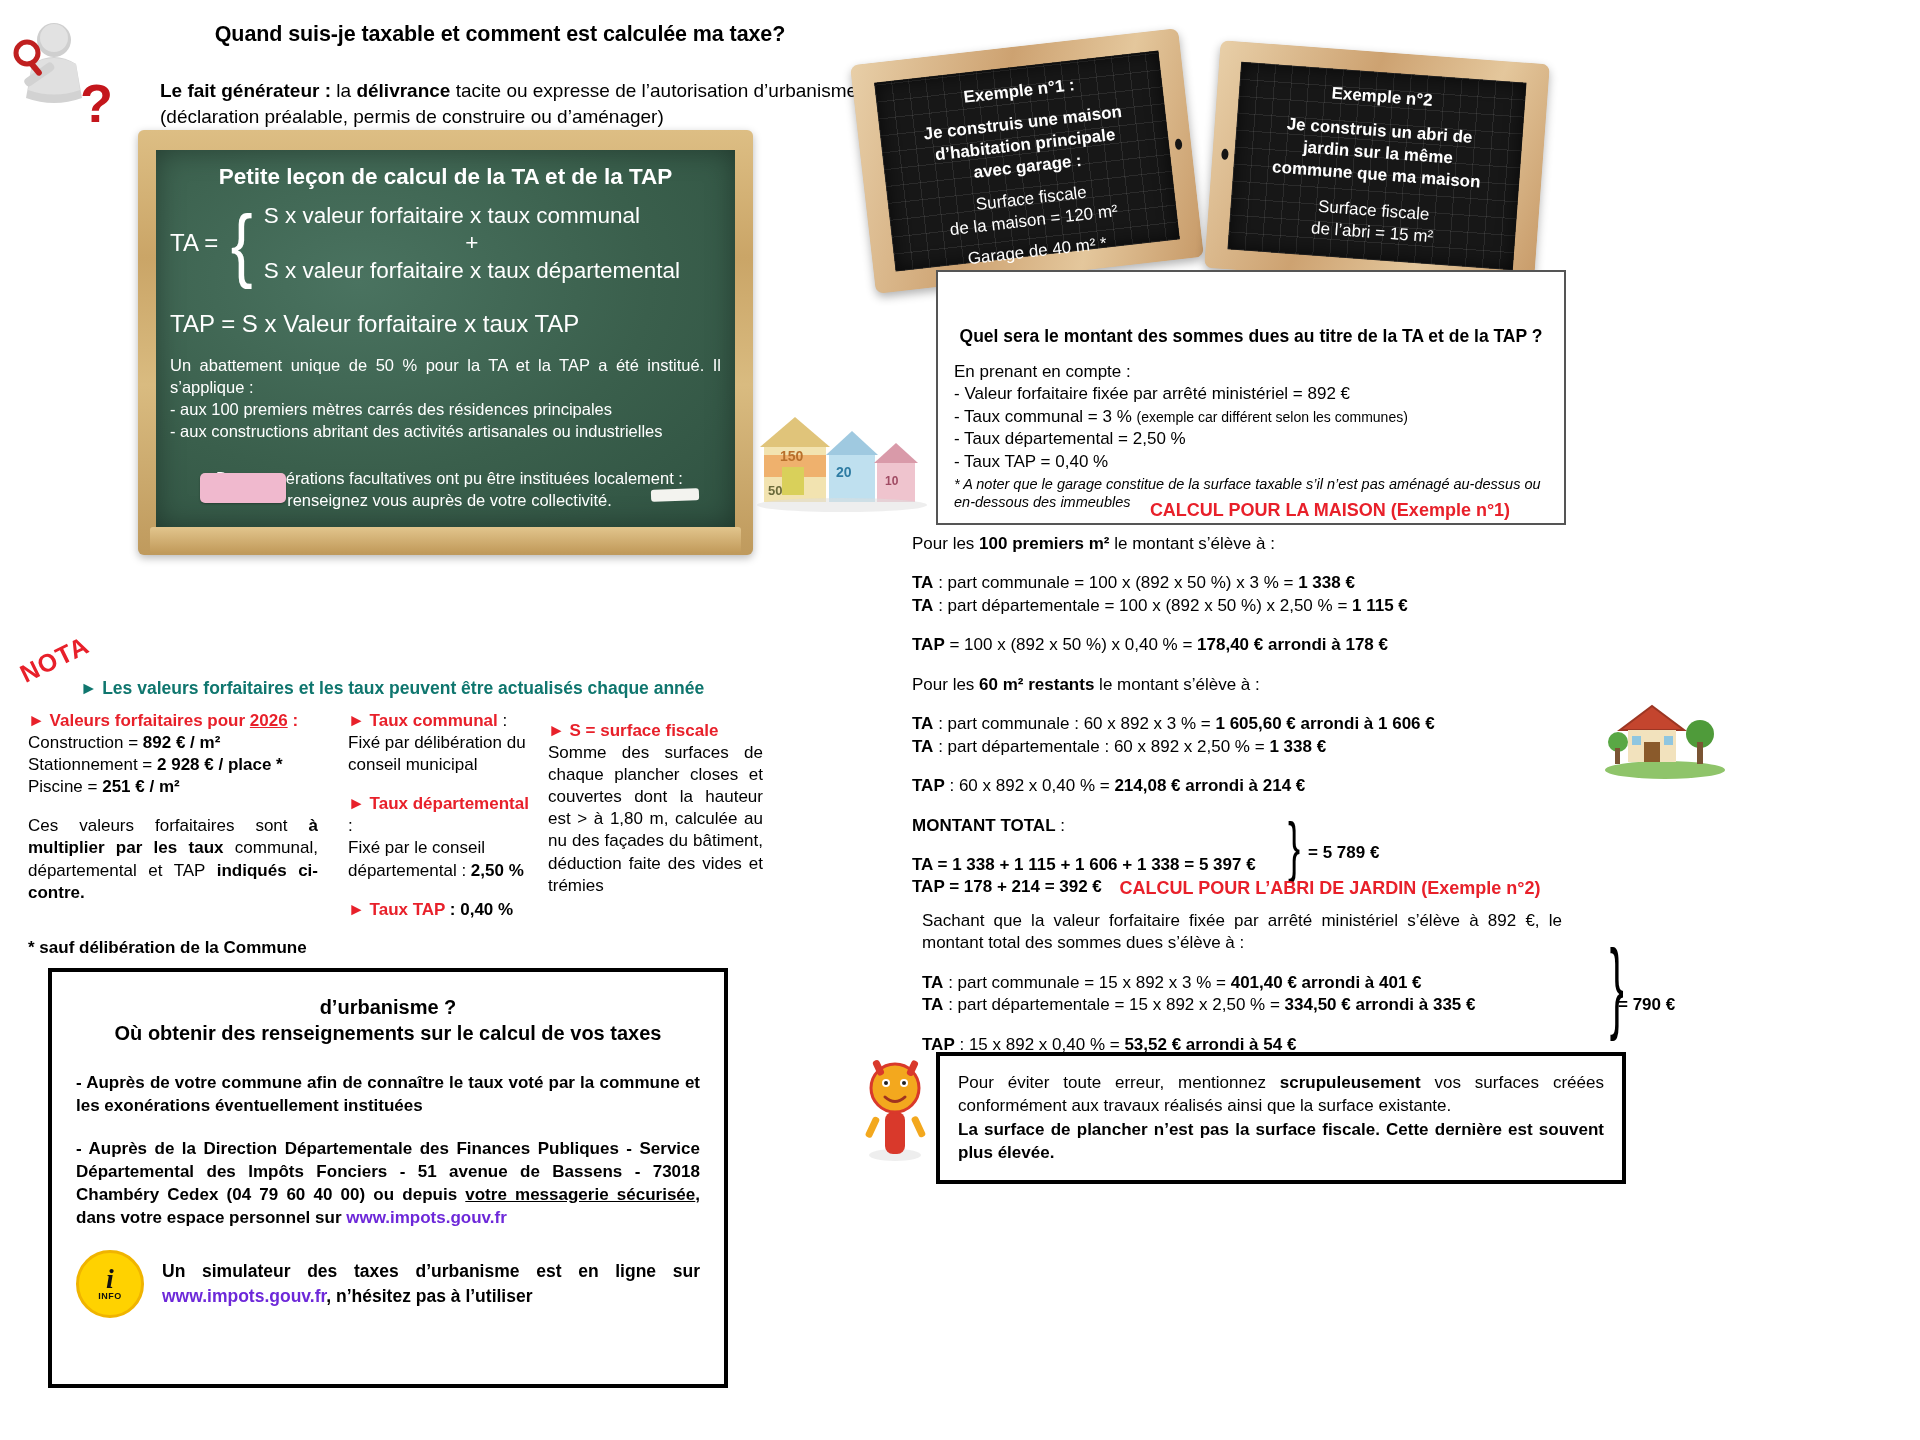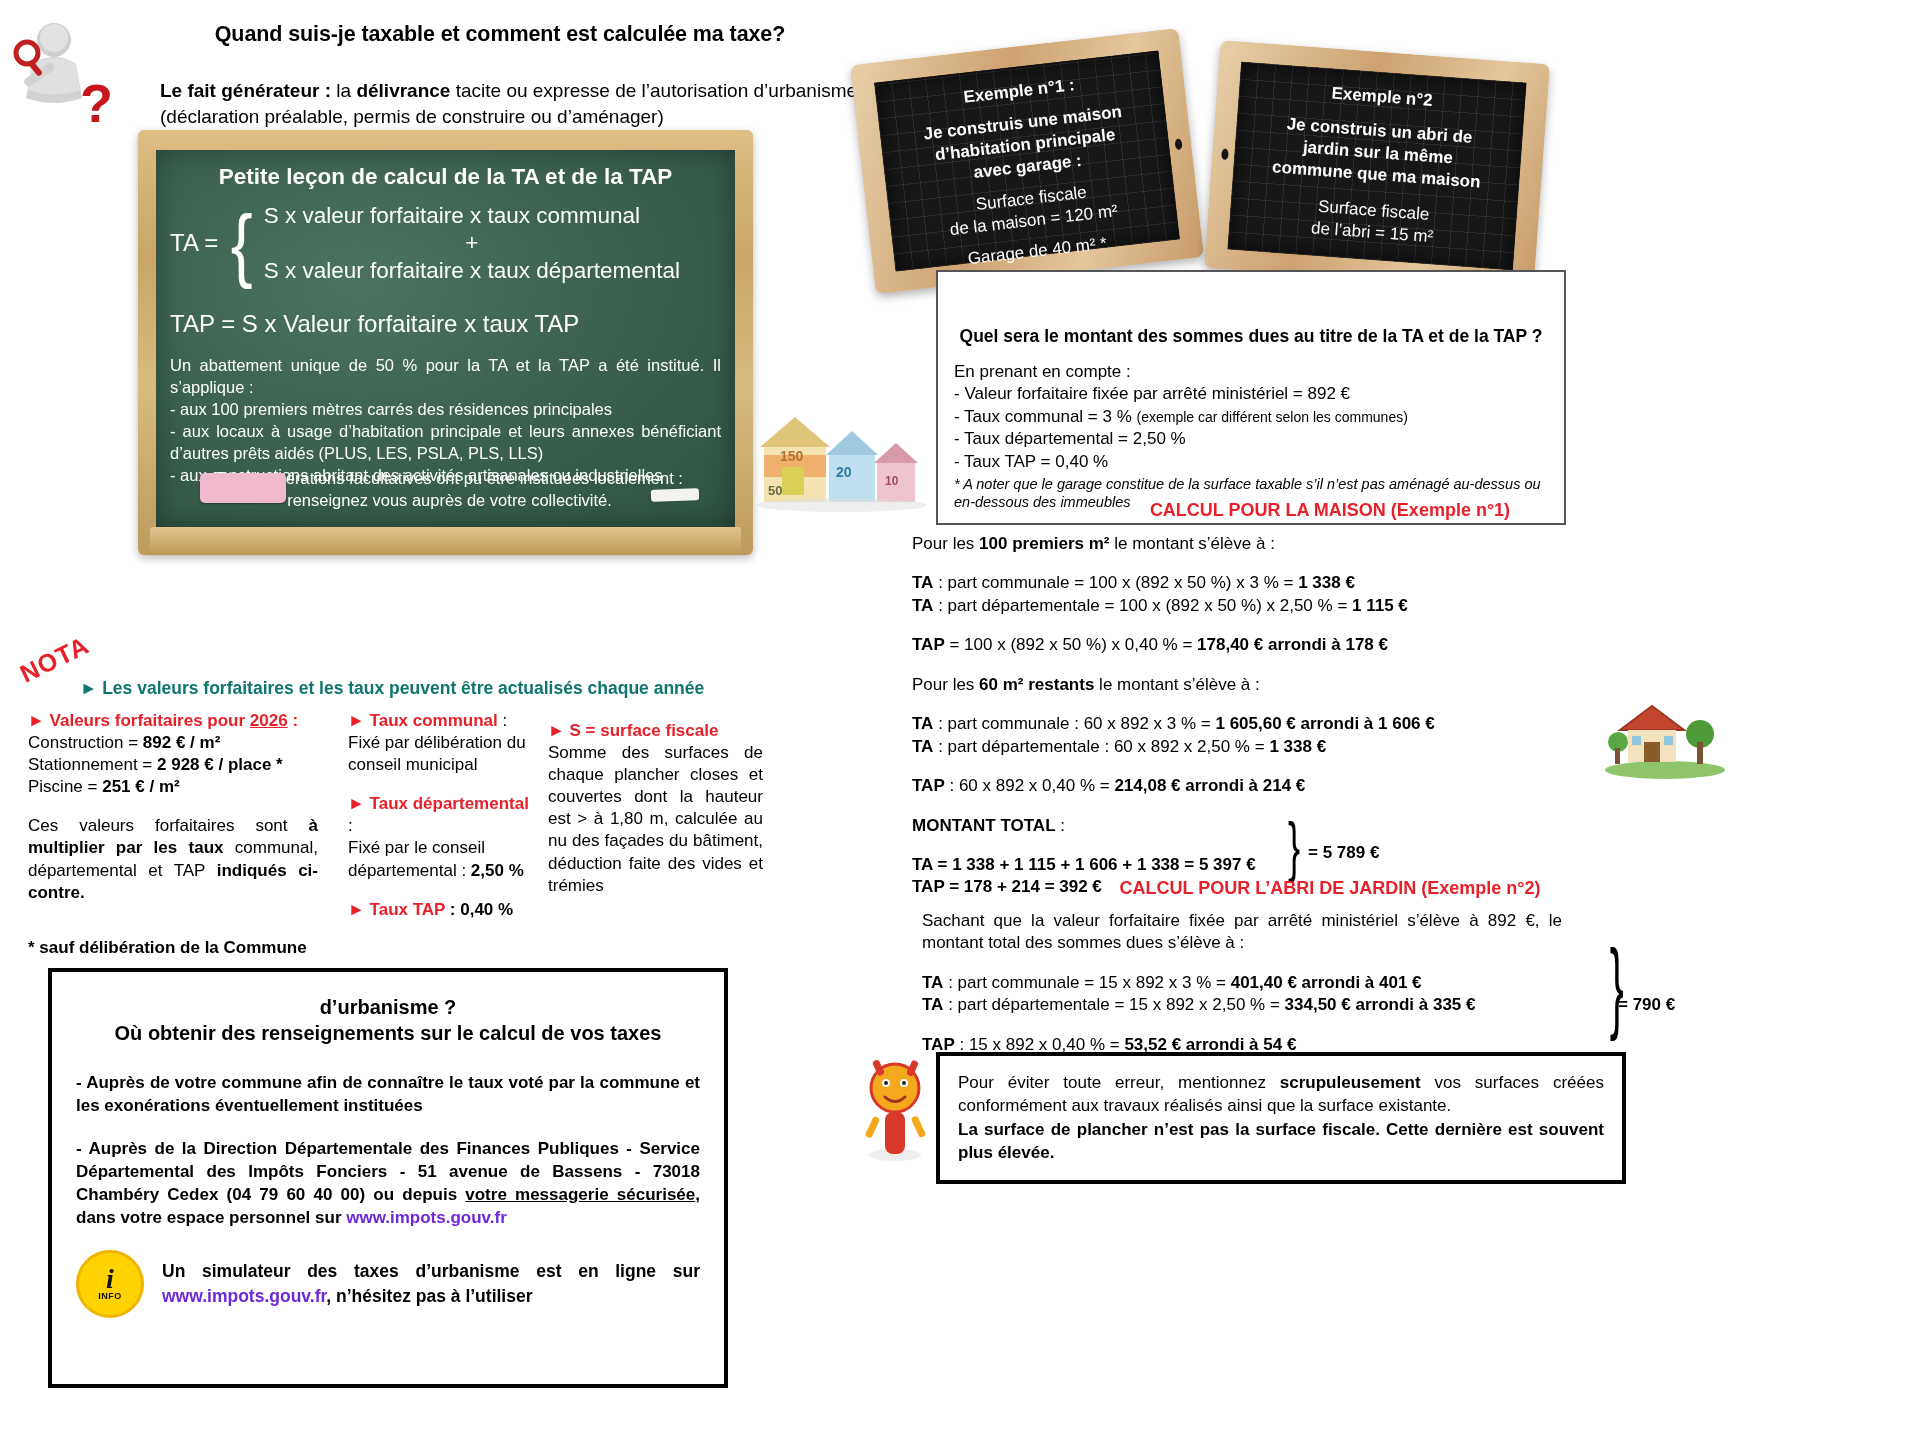--- a/index.html
+++ b/index.html
@@ -229,21 +229,20 @@
               <div>S x valeur forfaitaire x taux départemental</div>
             </span>
           </div>
         </div>
 
         <div id="bb-tap" class="bb-text">TAP = S x Valeur forfaitaire x taux TAP</div>
 
         <div id="bb-body" class="bb-text">
           <div>Un abattement unique de 50 % pour la TA et la TAP a été institué. Il s’applique :</div>
           <div>- aux 100 premiers mètres carrés des résidences principales</div>
-          <div>- aux locaux à usage d’habitation principale et leurs annexes bénéficiant d’autres prêts aidés (PLUS, LES, PSLA, PLS, LLS)</div>
           <div>- aux constructions abritant des activités artisanales ou industrielles</div>
         </div>
 
         <div id="bb-exo" class="bb-text">
           <div>Des exonérations facultatives ont pu être instituées localement :</div>
           <div>renseignez vous auprès de votre collectivité.</div>
         </div>
 
         <div id="eraser"></div>
         <div id="chalk-stick"></div>

